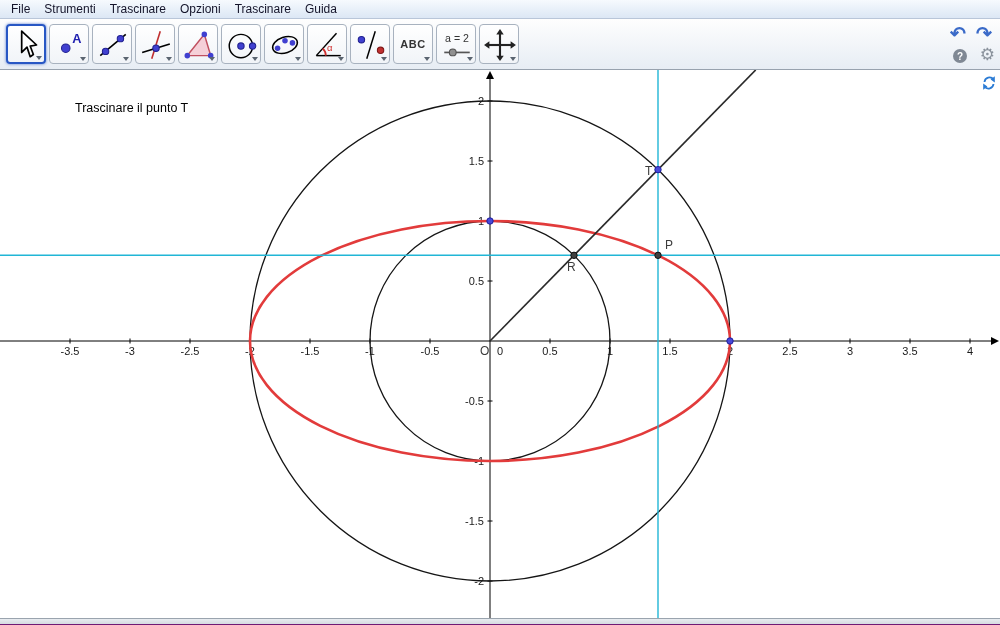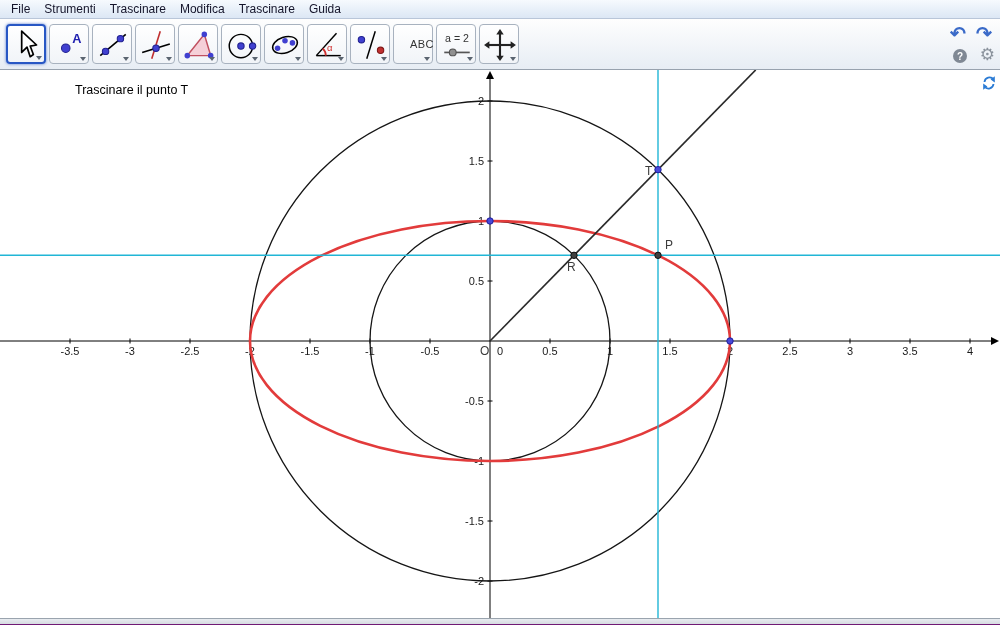--- a/index.html
+++ b/index.html
@@ -19,54 +19,54 @@
     align-items:center;padding-left:6px}
   #tools{display:flex;gap:3px}
   .tool{width:40px;height:40px;background:linear-gradient(#ffffff,#f1f4f8);
     border:1px solid #a8b2bf;border-radius:4px;position:relative;cursor:pointer;flex:0 0 auto}
   .tool.selected{border:2px solid #2857c4;box-shadow:0 0 3px rgba(40,87,196,.8)}
   .tool > svg{position:absolute;left:3px;top:3px}
   .tool.selected > svg{left:2px;top:2px}
   .dd{position:absolute;right:2px;bottom:2px;width:0;height:0;
     border-left:3.5px solid transparent;border-right:3.5px solid transparent;
     border-top:4.5px solid #5a6470}
-  .tool-label{position:absolute;left:9px;top:0;width:100%;height:100%;
+  .tool-label{position:absolute;left:0;top:0;width:100%;height:100%;
     display:flex;align-items:center;justify-content:center;
-    font-weight:normal;font-size:11px;color:#333;letter-spacing:.5px}
+    font-weight:bold;font-size:11px;color:#333;letter-spacing:.5px}
 
   #tb-right{position:absolute;right:0;top:0;width:64px;height:51px}
   .histbtn{position:absolute;font-size:19px;font-weight:bold;color:#3a6ac8;cursor:pointer;line-height:1}
   #undo-btn{right:34px;top:5px}
   #redo-btn{right:8px;top:5px}
   #help-btn{position:absolute;right:33px;top:30px;width:14px;height:14px;border-radius:50%;
     background:#7f8894;color:#fff;font-size:10px;font-weight:bold;display:flex;
     align-items:center;justify-content:center;cursor:pointer}
   #settings-btn{position:absolute;right:5px;top:27px;font-size:17px;color:#8a929c;cursor:pointer;line-height:1}
 
   
   #graphics{position:relative;width:1000px;height:548px;background:#fff;overflow:hidden}
   #plot{display:block}
   .tick{font-family:"Liberation Sans",sans-serif;font-size:11px;fill:#1a1a1a}
   .plabel{font-family:"Liberation Sans",sans-serif;font-size:12px;fill:#3c3c3c}
-  #annotation{position:absolute;left:75px;top:13px;font-size:12.5px;color:#000;cursor:move}
+  #annotation{position:absolute;left:75px;top:31px;font-size:12.5px;color:#000;cursor:move}
   #refresh-corner{position:absolute;right:3px;top:5px;width:16px;height:16px;cursor:pointer}
 
   
   #bottombar{height:6px;background:linear-gradient(#e8ecf0,#d6dbe1);border-top:1px solid #9aa4ae}
 </style>
 </head>
 <body>
 
 <div id="app">
 
   <div id="menubar">
     <span class="mi">File</span>
     <span class="mi">Strumenti</span>
     <span class="mi">Trascinare</span>
-    <span class="mi">Modifica</span>
+    <span class="mi">Opzioni</span>
     <span class="mi">Trascinare</span>
     <span class="mi">Guida</span>
   </div>
 
   <div id="toolbar">
     <div id="tools">
 
       <div class="tool selected">
         <svg width="34" height="34" viewBox="0 0 32 32">
           <polygon points="11,3 11,23 16,18 19,27 22,25 19,17 25,16" fill="#fff" stroke="#000" stroke-width="1.6" stroke-linejoin="round"></polygon>

